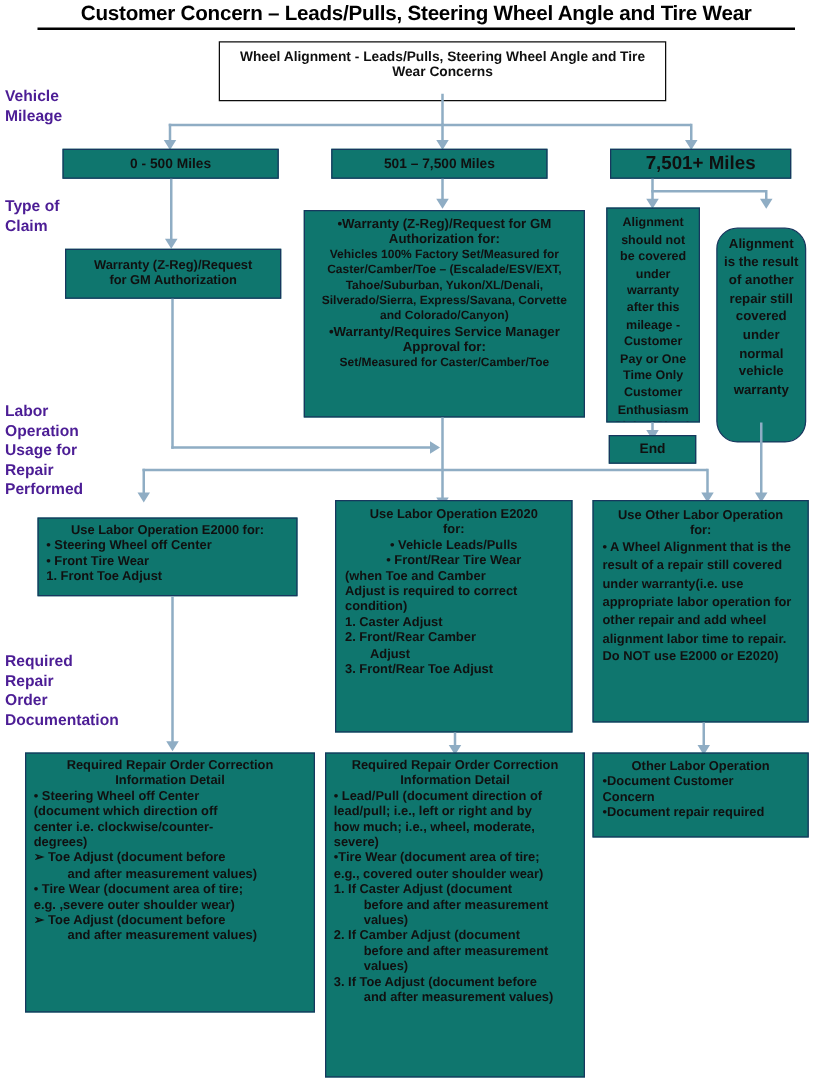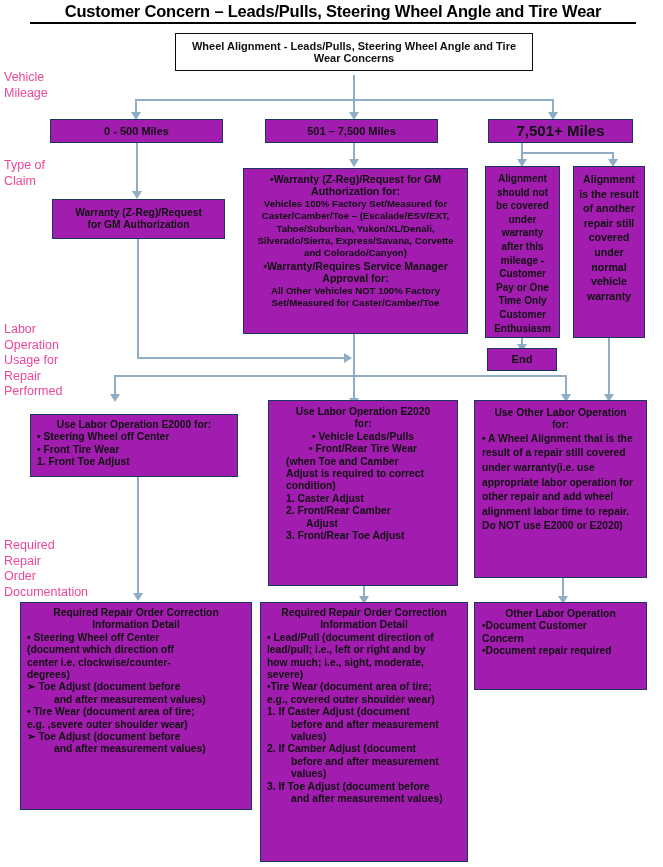--- a/index.html
+++ b/index.html
@@ -31,32 +31,32 @@
     letter-spacing: -0.2px;
     border-bottom: 2px solid #000;
     padding-bottom: 1px;
     white-space: nowrap;
   }
 
   
   .lane-label {
     position: absolute;
     font-size: 12.5px;
-    font-weight: normal;
+    font-weight: bold;
     line-height: 15.5px;
-    color: #ec4899;
+    color: #4c1d95;
     width: 110px;
   }
 
   
   .box {
     position: absolute;
     box-sizing: border-box;
     border: 1px solid #17375e;
-    background: #a21caf;
+    background: #0f766e;
     font-size: 10.3px;
     line-height: 12.4px;
     font-weight: bold;
     color: #101010;
     padding: 3px 4px;
     overflow: hidden;
   }
   .box.plain {
     background: #ffffff;
     border: 1px solid #0d0d0d;
@@ -114,28 +114,28 @@
     <div style="white-space:pre-line">Type of
 Claim</div>
   </div>
   <div class="lane-label" style="left:4px; top:322px;">
     <div style="white-space:pre-line">Labor
 Operation
 Usage for
 Repair
 Performed</div>
   </div>
-  <div class="lane-label" style="left:4px; top:538px;">
+  <div class="lane-label" style="left:4px; top:522px;">
     <div style="white-space:pre-line">Required
 Repair
 Order
 Documentation</div>
   </div>
 
-  <div class="box plain" style="left:175px; top:33px; width:358px; height:38px; padding-top:6px;">
+  <div class="box plain" style="left:175px; top:33px; width:358px; height:48px; padding-top:6px;">
     <p class="ctr" style="font-size:11px;">Wheel Alignment - Leads/Pulls, Steering Wheel Angle and Tire</p>
     <p class="ctr" style="font-size:11px;">Wear Concerns</p>
   </div>
 
   <div class="ln vln" style="left:353px; top:75px; height:25px;"></div>
   <div class="ln hln" style="left:135px; top:99px; width:418px;"></div>
   <div class="ln vln" style="left:135px; top:99px; height:16px;"></div>
   <div class="arrowhead" style="left:131px; top:112px;"></div>
   <div class="ln vln" style="left:353px; top:99px; height:16px;"></div>
   <div class="arrowhead" style="left:349px; top:112px;"></div>
@@ -176,29 +176,28 @@
     <p class="ctr" style="font-size:10.6px;">Authorization for:</p>
     <p class="ctr" style="font-size:9.6px;">Vehicles 100% Factory Set/Measured for</p>
     <p class="ctr" style="font-size:9.6px;">Caster/Camber/Toe – (Escalade/ESV/EXT,</p>
     <p class="ctr" style="font-size:9.6px;">Tahoe/Suburban, Yukon/XL/Denali,</p>
     <p class="ctr" style="font-size:9.6px;">Silverado/Sierra, Express/Savana,  Corvette</p>
     <p class="ctr" style="font-size:9.6px;">and Colorado/Canyon)</p>
     <p class="ctr" style="font-size:10.6px;">
       <span>•</span><span>Warranty/Requires Service Manager</span>
     </p>
     <p class="ctr" style="font-size:10.6px;">Approval for:</p>
-    <p class="ctr" style="font-size:9.6px;">All Other Vehicles NOT 100% Factory</p>
     <p class="ctr" style="font-size:9.6px;">Set/Measured for Caster/Camber/Toe</p>
   </div>
 
   <div class="box" style="left:485px; top:166px; width:75px; height:172px; padding:5px 4px;">
     <p class="ctr" style="font-size:10px; line-height:13.6px;">Alignment should not be covered under warranty after this mileage - Customer Pay or  One Time Only Customer Enthusiasm Claim (Check Box /up to 10,000 miles)</p>
   </div>
 
-  <div class="box" style="left:573px; top:166px; width:72px; height:172px; padding:5px 4px;">
+  <div class="box" style="left:573px; top:182px; width:72px; height:172px; padding:5px 4px;border-radius:17px;">
     <p class="ctr" style="font-size:10.6px; line-height:14.6px;">Alignment is the result of another repair still covered under normal vehicle warranty</p>
   </div>
 
   <div class="ln vln" style="left:521px; top:338px; height:9px;"></div>
   <div class="arrowhead" style="left:517px; top:344px;"></div>
   <div class="box" style="left:487px; top:348px; width:70px; height:23px; padding-top:4px;">
     <p class="ctr" style="font-size:11px;">End</p>
   </div>
 
   <div class="ln vln" style="left:353px; top:334px; height:67px;"></div>
@@ -217,21 +216,21 @@
   <div class="ln vln" style="left:608px; top:338px; height:59px;"></div>
   <div class="arrowhead" style="left:604px; top:394px;"></div>
 
   <div class="box" style="left:30px; top:414px; width:208px; height:63px; padding:4px 6px;">
     <p class="ctr">Use Labor Operation E2000 for:</p>
     <p class="lft hang">• Steering Wheel off Center</p>
     <p class="lft hang">• Front Tire Wear</p>
     <p class="lft num">1.    Front Toe Adjust</p>
   </div>
 
-  <div class="box" style="left:268px; top:400px; width:190px; height:186px; padding:5px 17px;">
+  <div class="box" style="left:268px; top:400px; width:190px; height:186px; padding:5px 7px;">
     <p class="ctr">Use Labor Operation E2020</p>
     <p class="ctr">for:</p>
     <p class="ctr">• Vehicle Leads/Pulls</p>
     <p class="ctr">• Front/Rear Tire Wear</p>
     <p class="lft">(when Toe and Camber</p>
     <p class="lft">Adjust is required to correct</p>
     <p class="lft">condition)</p>
     <p class="lft num">1.    Caster Adjust</p>
     <p class="lft num">2.    Front/Rear Camber</p>
     <p class="lft" style="padding-left:20px;">Adjust</p>
@@ -266,34 +265,34 @@
     <p class="lft">e.g. ,severe outer shoulder wear)</p>
     <p class="lft arrowitem">➢    Toe Adjust (document before</p>
     <p class="lft" style="padding-left:27px;">and after measurement values)</p>
   </div>
 
   <div class="box" style="left:260px; top:602px; width:208px; height:260px; padding:4px 6px;">
     <p class="ctr">Required Repair Order Correction</p>
     <p class="ctr">Information Detail</p>
     <p class="lft">• Lead/Pull (document direction of</p>
     <p class="lft">lead/pull; i.e., left or right and by</p>
-    <p class="lft">how much; i.e., sight, moderate,</p>
+    <p class="lft">how much; i.e., wheel, moderate,</p>
     <p class="lft">severe)</p>
     <p class="lft">•Tire Wear (document area of tire;</p>
     <p class="lft">e.g., covered outer shoulder wear)</p>
     <p class="lft num">1.    If Caster Adjust (document</p>
     <p class="lft" style="padding-left:24px;">before and after measurement</p>
     <p class="lft" style="padding-left:24px;">values)</p>
     <p class="lft num">2.    If Camber Adjust (document</p>
     <p class="lft" style="padding-left:24px;">before and after measurement</p>
     <p class="lft" style="padding-left:24px;">values)</p>
     <p class="lft num">3.    If Toe Adjust (document before</p>
     <p class="lft" style="padding-left:24px;">and after measurement values)</p>
   </div>
 
-  <div class="box" style="left:474px; top:602px; width:173px; height:88px; padding:5px 7px;">
+  <div class="box" style="left:474px; top:602px; width:173px; height:68px; padding:5px 7px;">
     <p class="ctr">Other Labor Operation</p>
     <p class="lft">•Document Customer</p>
     <p class="lft">Concern</p>
     <p class="lft">•Document repair required</p>
   </div>
 
 </div>
 
 </body></html>

